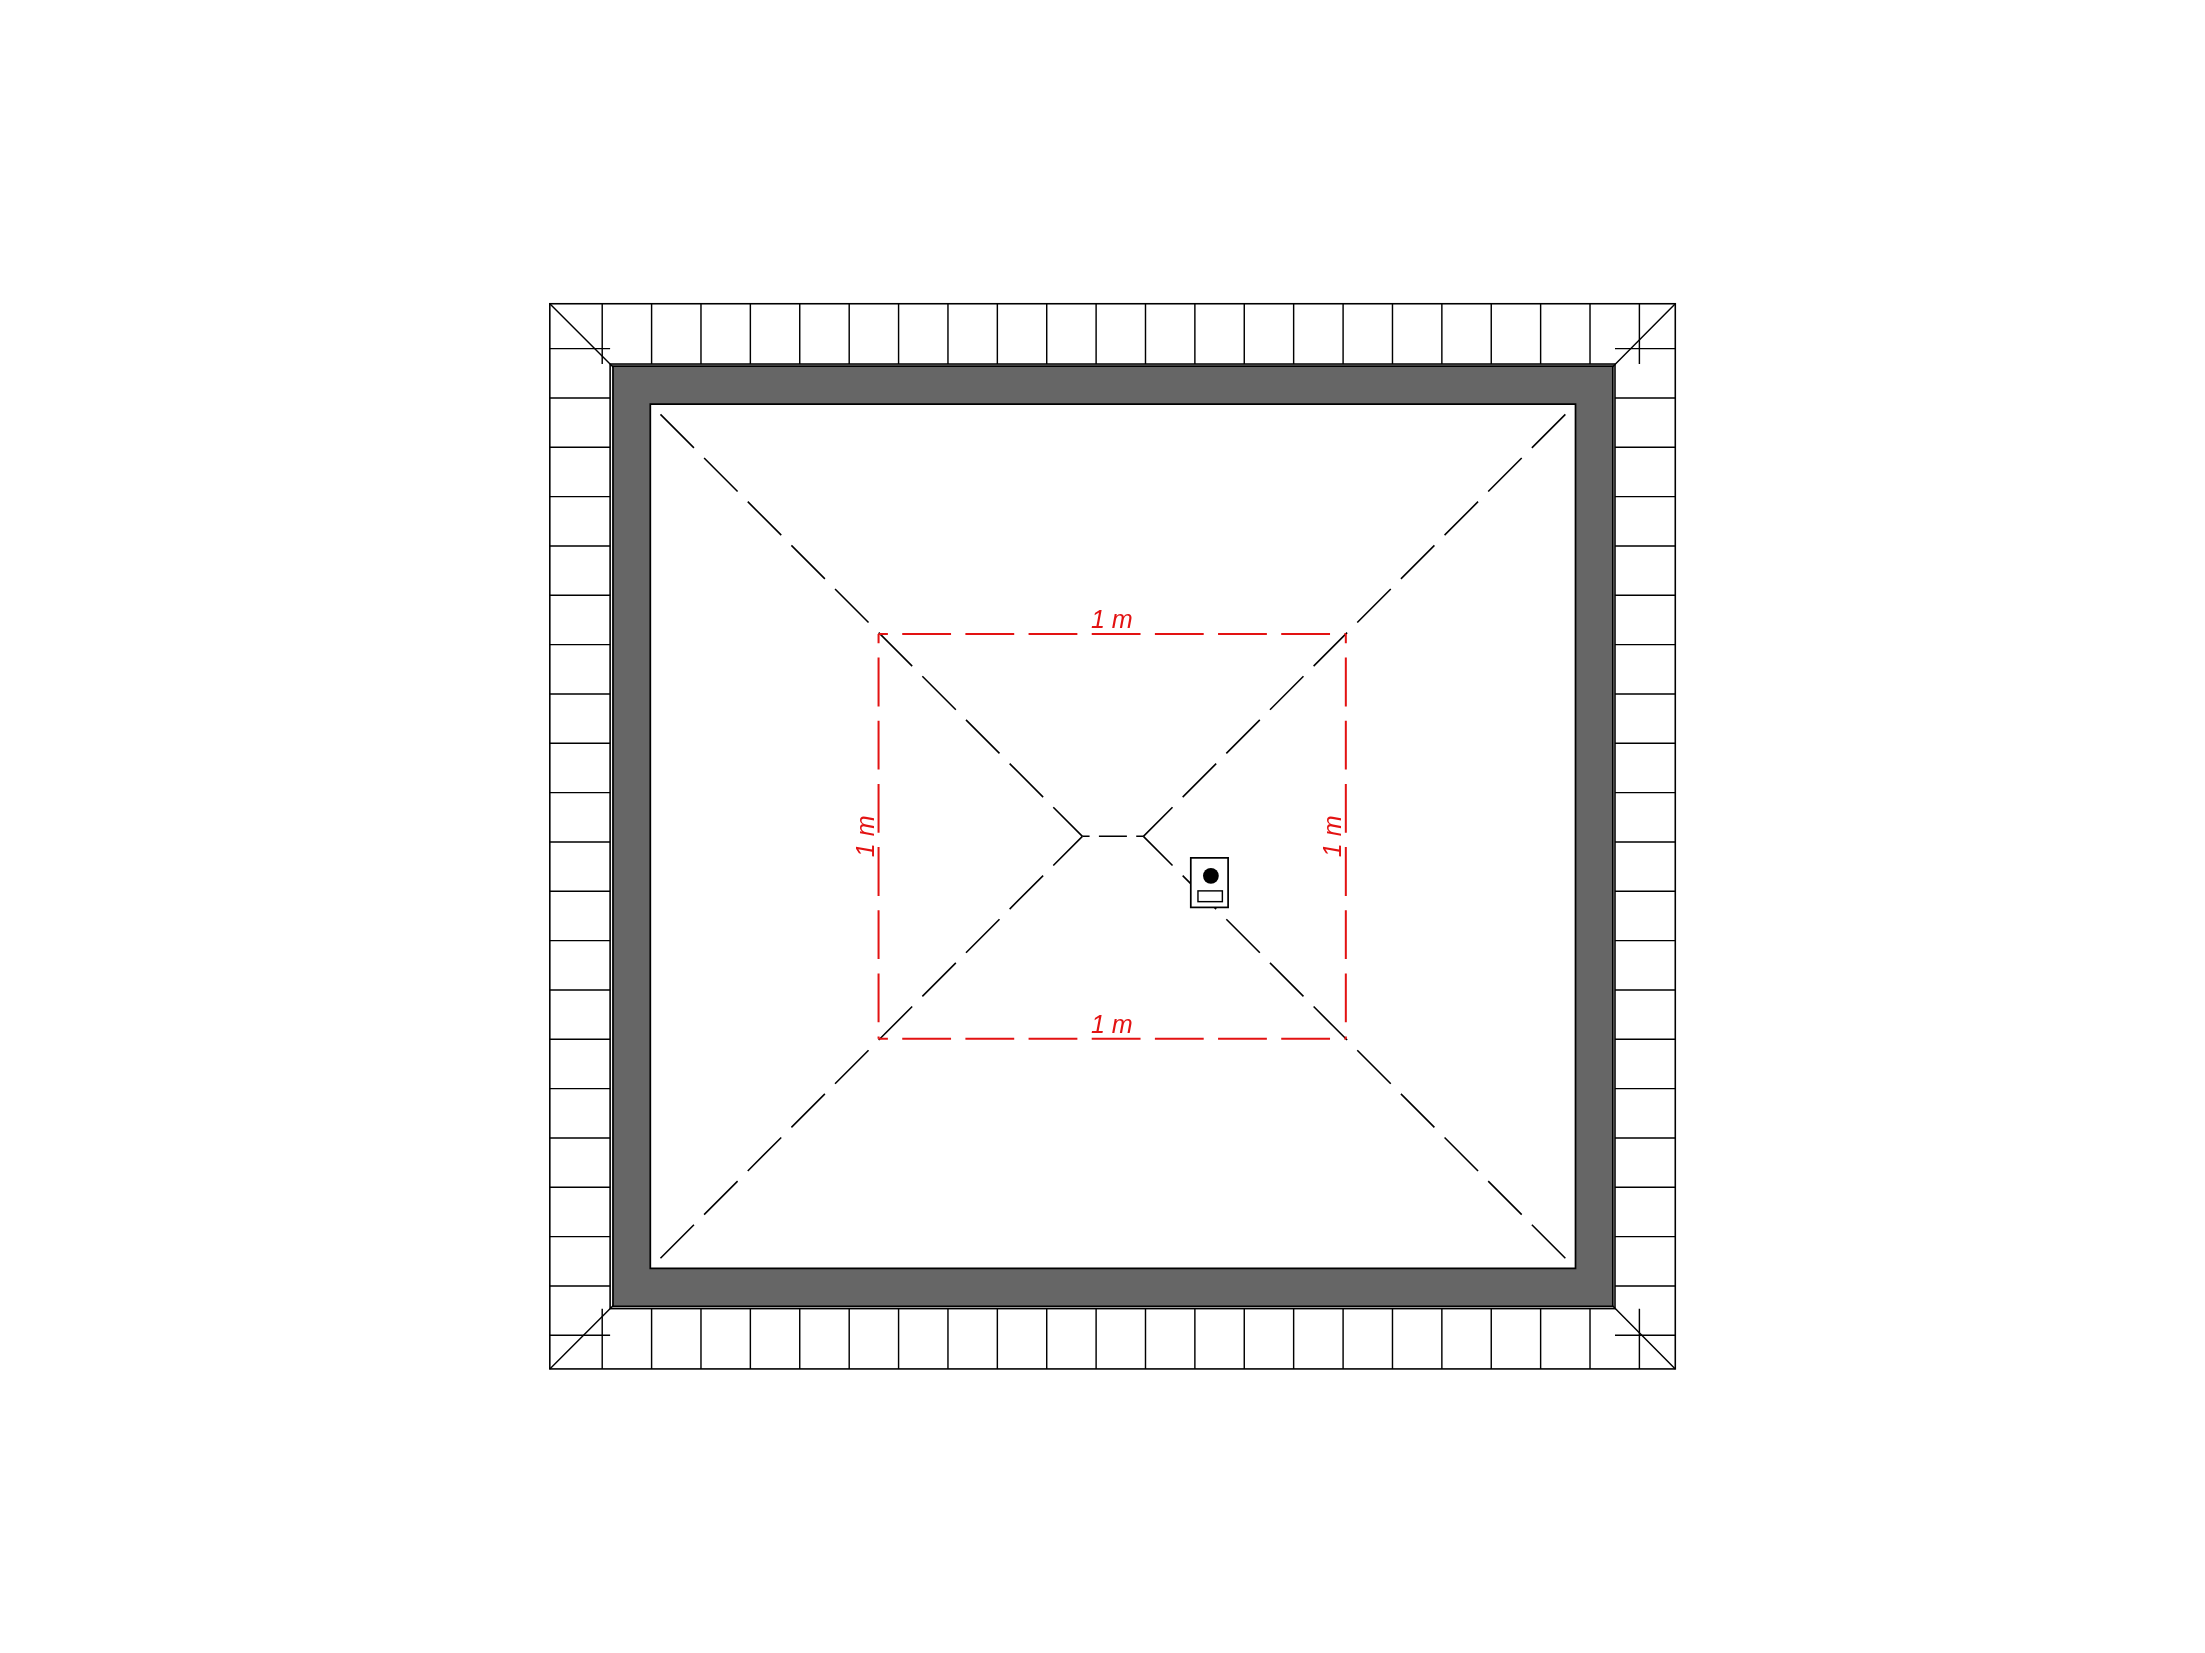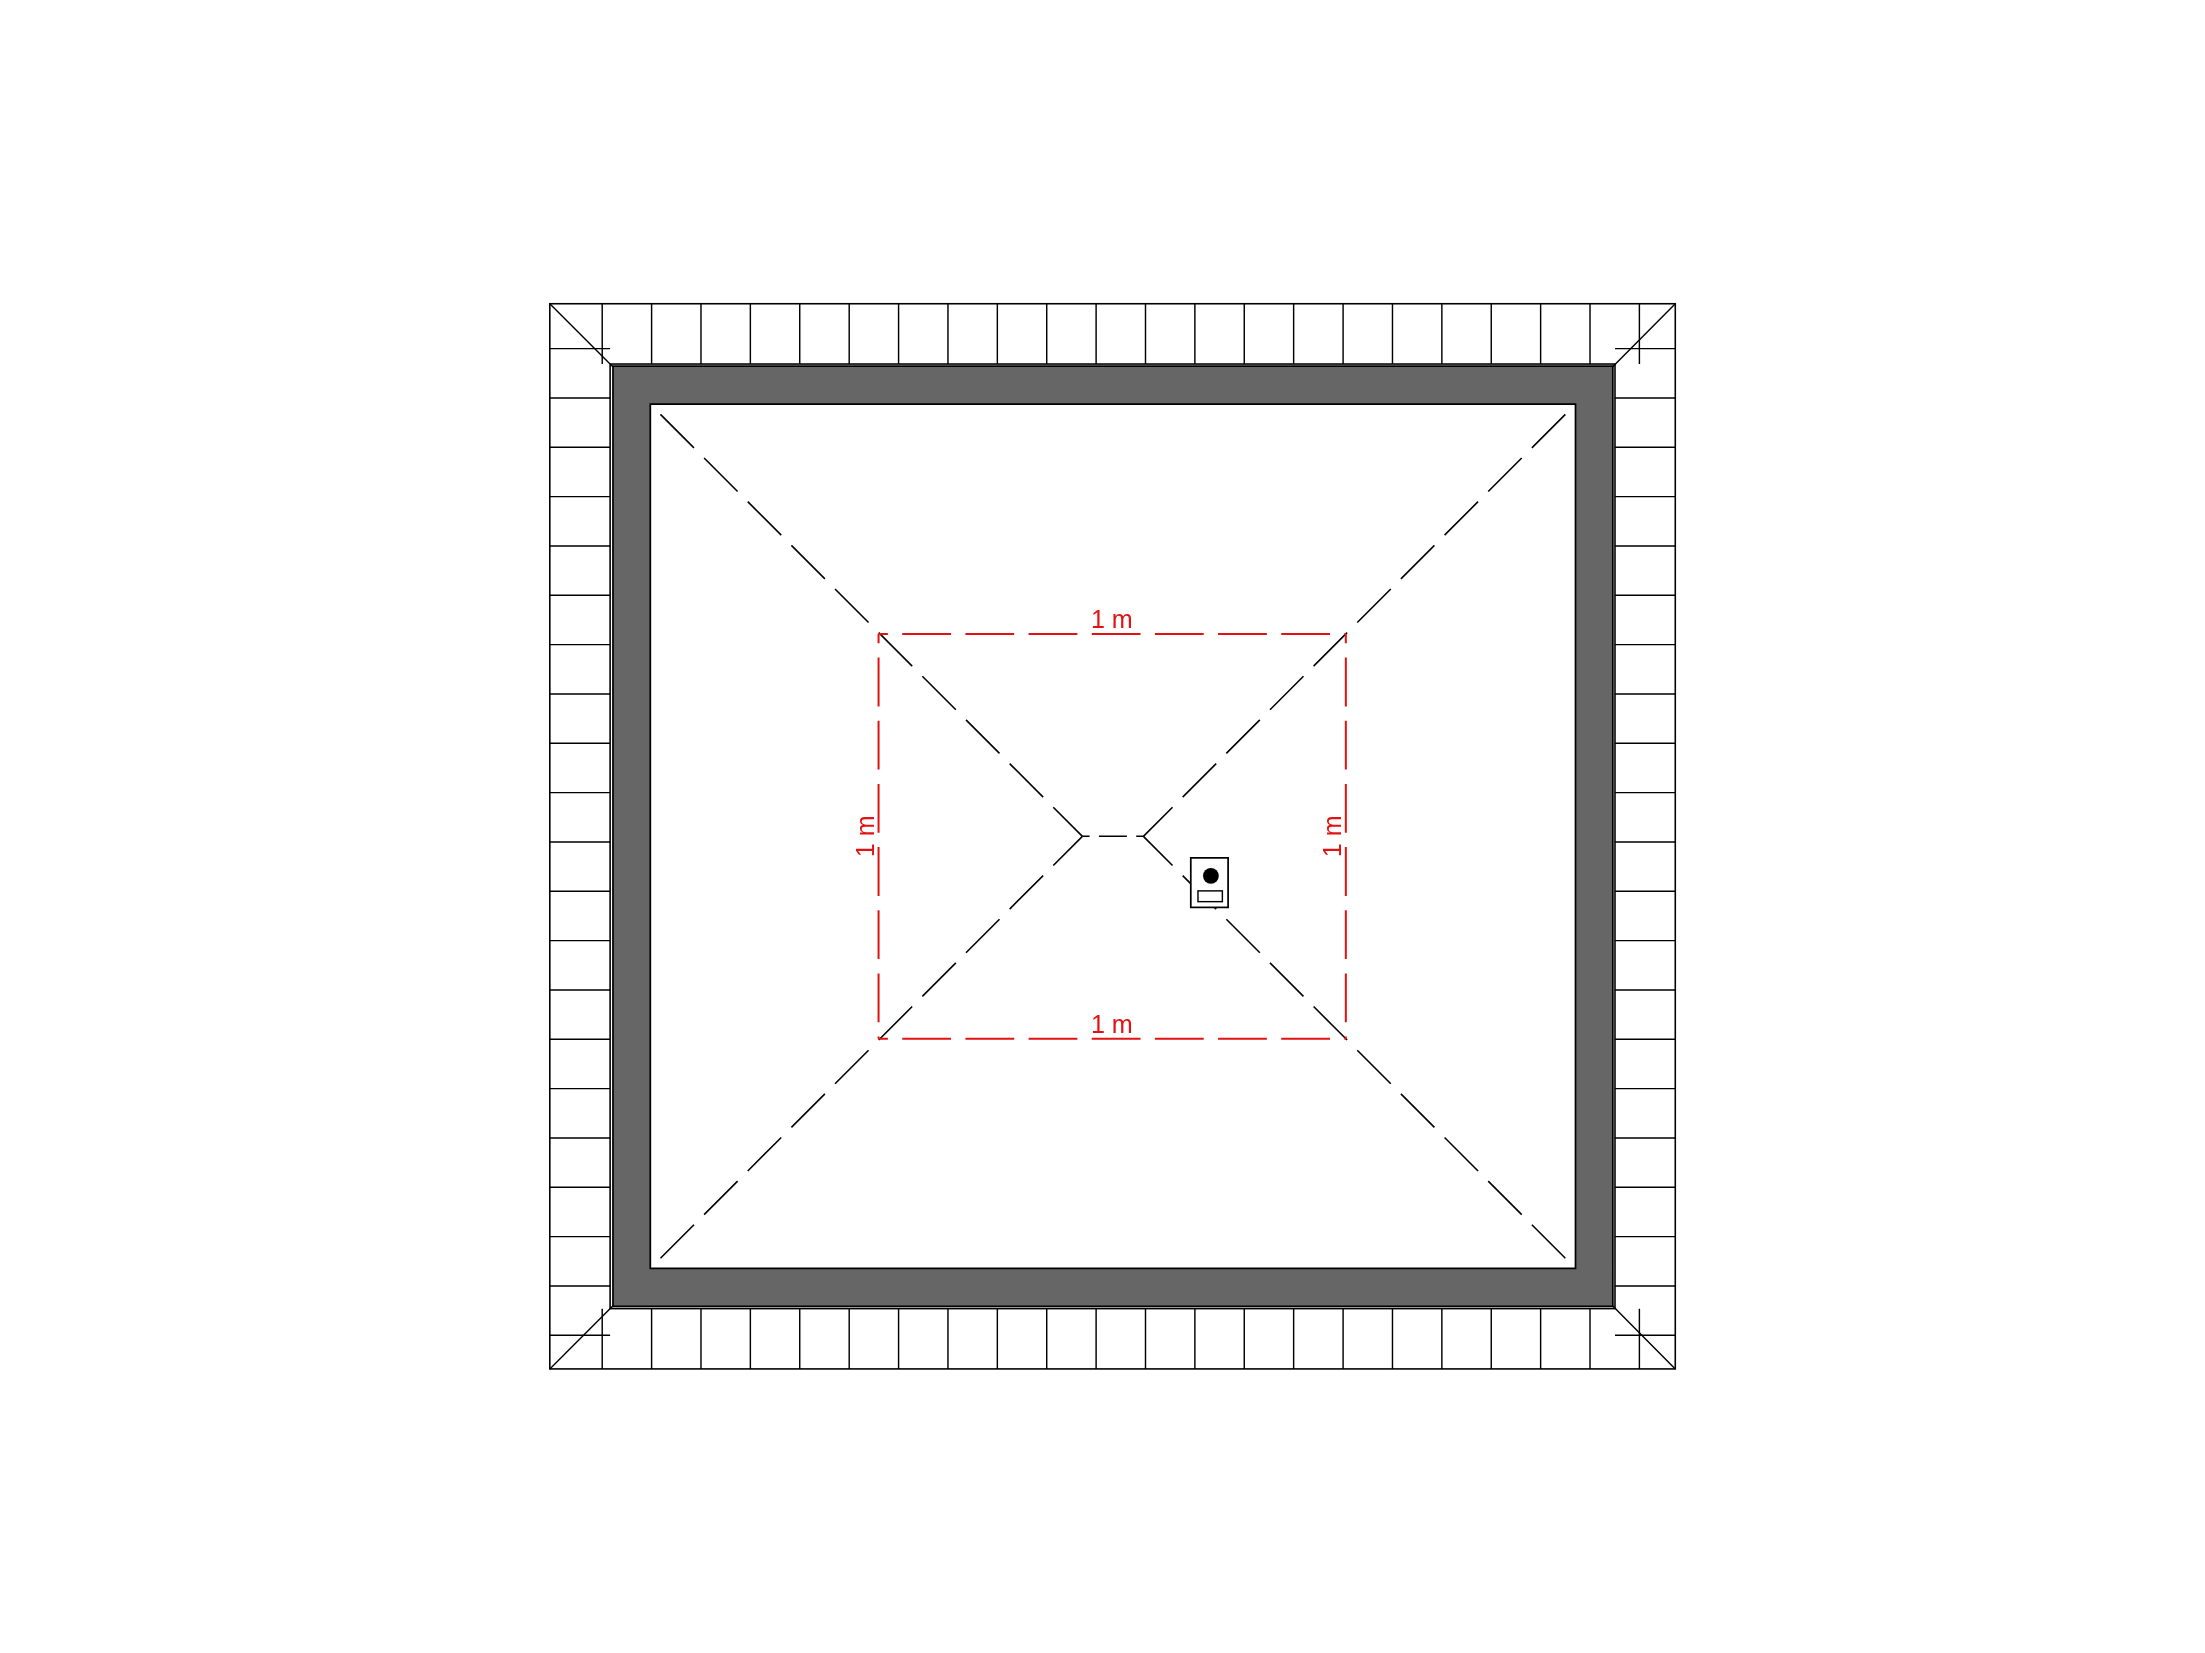--- a/index.html
+++ b/index.html
@@ -6,20 +6,21 @@
     margin: 0;
     padding: 0;
     background: #ffffff;
   }
   .canvas {
     position: relative;
     width: 1935px;
     height: 1654px;
     background: var(--color-background, #ffffff);
     overflow: hidden;
+    font-style: italic;
   }
   svg { display: block; }
 
   .blackline {
     stroke: var(--color-line-black, #000000);
     fill: none;
   }
   .tile-grid  { stroke-width: 2; }
   .edge-rect  { stroke-width: 2.2; }
   .miter      { stroke-width: 2; }

